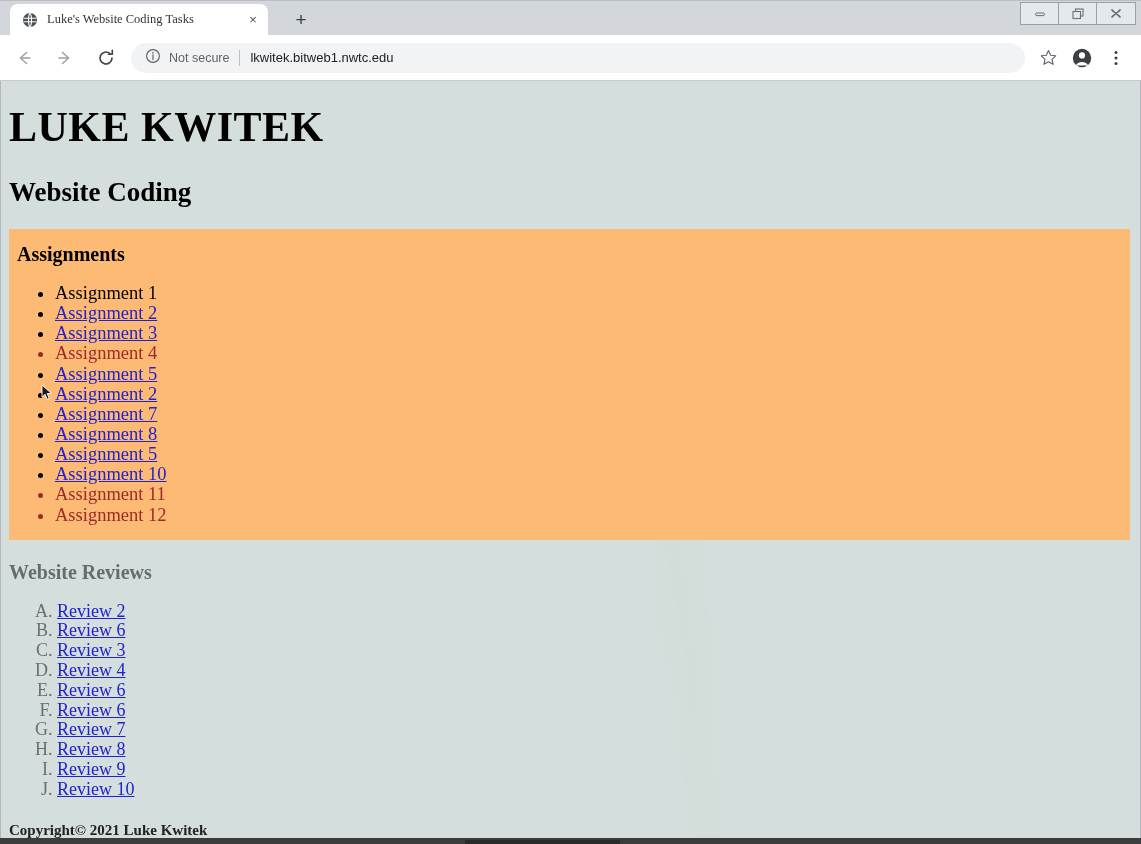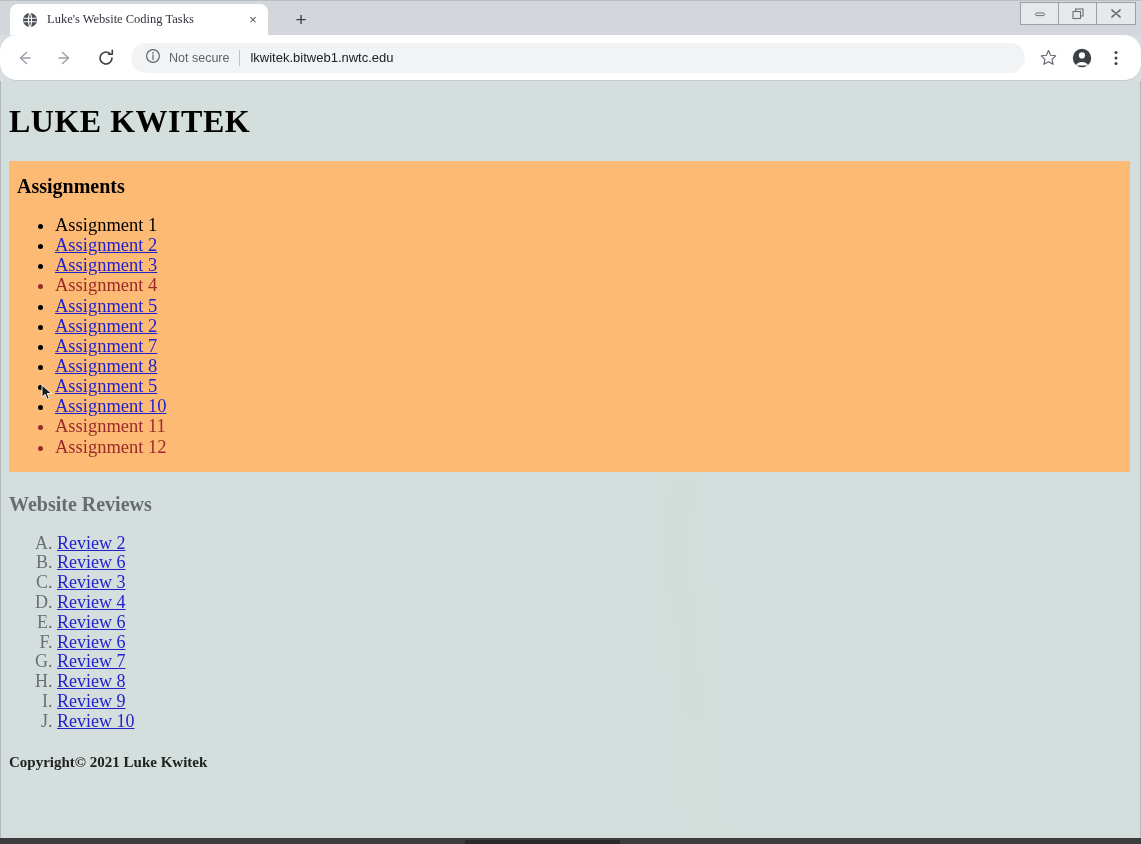--- a/index.html
+++ b/index.html
@@ -98,21 +98,20 @@
   }
   .winbtn:last-child { border-right: none; }
 
   .toolbar {
     position: relative;
     height: 45px;
     background: #ffffff;
     border-bottom: 1px solid #c8ccd0;
     display: flex;
     align-items: center;
-    border-radius: 17px;
   }
   .navbtn {
     width: 34px; height: 34px;
     margin-left: 7px;
     display: flex;
     align-items: center;
     justify-content: center;
   }
   .omnibox {
     flex: 1 1 auto;
@@ -172,21 +171,21 @@
 
   .page {
     position: relative;
     padding: 0;
     font-family: "Liberation Serif", serif;
   }
 
   h1.name {
     margin: 0;
     padding: 22px 0 0 8px;
-    font-size: 32px;
+    font-size: 42px;
     font-weight: bold;
     letter-spacing: .5px;
     color: #000000;
     font-family: "Liberation Serif", serif;
   }
   h2.subtitle {
     margin: 0;
     padding: 26px 0 0 8px;
     font-size: 27px;
     font-weight: bold;
@@ -385,20 +384,21 @@
         <path d="M118 0 C104 90 96 160 84 230 C74 290 80 330 96 380 C108 420 104 470 112 520 C116 540 118 552 120 560
                  L148 560 C142 510 136 460 138 410 C140 350 128 300 124 250 C120 190 130 90 136 0 Z" fill="#cfe0d2" opacity="0.55"></path>
         <path d="M96 190 C86 230 88 270 100 310 C110 344 108 380 112 420 L124 420 C120 380 118 340 112 300
                  C106 260 110 224 116 190 Z" fill="#c9d9cc" opacity="0.5"></path>
       </svg>
     </div>
 
     <div class="page">
 
       <h1 class="name">LUKE KWITEK</h1>
+      <h2 class="subtitle">Website Coding</h2>
 
       <div class="assignments-panel">
         <h3 class="panel-title">Assignments</h3>
 
         <ul class="assignment-list">
           <li>
             <span>Assignment 1</span>
           </li>
           <li>
             <a class="lnk" href="#">Assignment 2</a>

